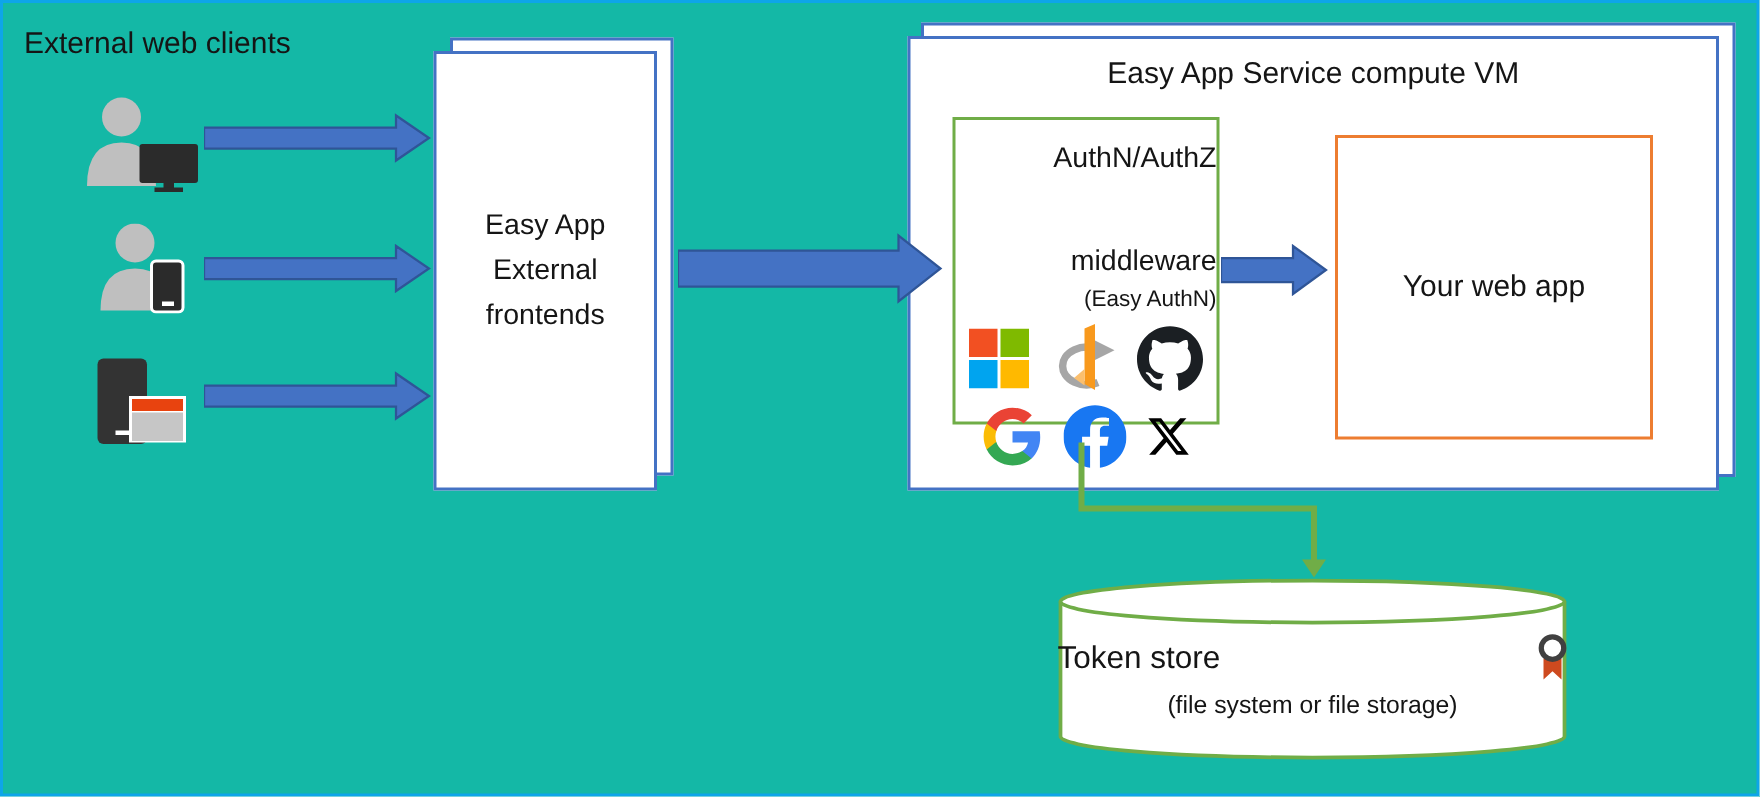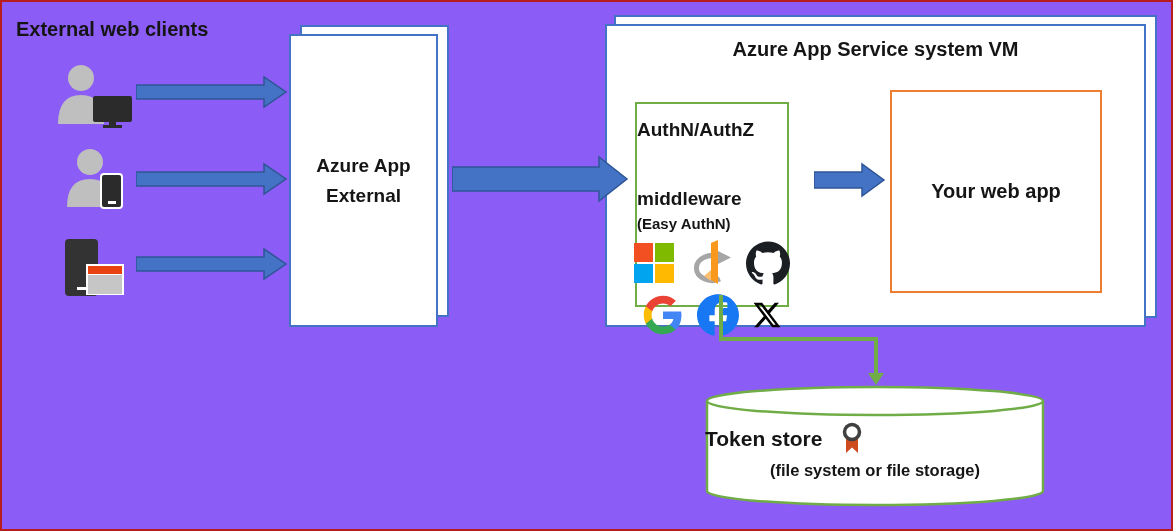--- a/index.html
+++ b/index.html
@@ -1,40 +1,40 @@
 <!DOCTYPE html>
 <html><head>
 <meta charset="utf-8">
 <style>
   html,body{margin:0;padding:0;background:#fff;font-family:"Liberation Sans", sans-serif;}
-  .canvas{position:relative;width:1173px;height:531px;box-sizing:border-box;border:2px solid #b91c1c;background:#8b5cf6;overflow:hidden;font-weight:bold;}
+  .canvas{position:relative;width:1173px;height:531px;box-sizing:border-box;border:2px solid #0ea5e9;background:#14b8a6;overflow:hidden;}
   .abs{position:absolute;}
   .lbl{color:#151515;}
   .ext-label{left:14px;top:16px;font-size:20px;}
   
   .bluebox{box-sizing:border-box;border:2px solid #4472C4;background:#fff;}
   .greenbox{box-sizing:border-box;border:2px solid #70AD47;background:#fff;}
   .orangebox{box-sizing:border-box;border:2px solid #ED7D31;background:#fff;}
   .frontends-back{left:298px;top:23px;width:149px;height:292px;}
   .frontends-main{left:287px;top:32px;width:149px;height:293px;display:flex;align-items:center;justify-content:center;text-align:center;}
   .frontends-main .line{display:block;font-size:19px;line-height:30px;color:#151515;}
   .vm-back{left:612px;top:13px;width:543px;height:303px;}
   .vm-main{left:603px;top:22px;width:541px;height:303px;}
   .vm-title{position:absolute;left:0;top:12px;width:100%;text-align:center;font-size:20px;color:#151515;}
-  .mw-box{left:633px;top:100px;width:154px;height:205px;text-align:left;}
+  .mw-box{left:633px;top:76px;width:178px;height:205px;text-align:right;}
   .mw-line{font-size:19px;line-height:28px;color:#151515;margin-top:41px;}
   .mw-line.first{margin-top:12px;}
   .mw-sub{font-size:15px;line-height:22px;color:#151515;}
   .icon-row{display:flex;justify-content:center;align-items:center;gap:13px;height:48px;margin-top:4px;}
   .icon-cell{display:flex;align-items:center;justify-content:center;}
   .webapp-box{left:888px;top:88px;width:212px;height:203px;display:flex;align-items:center;justify-content:center;}
   .webapp-box span{font-size:20px;color:#151515;}
   
   .token-text{left:703px;top:420px;width:340px;text-align:center;}
-  .token-title-row{display:flex;align-items:center;justify-content:flex-start;gap:20px;}
+  .token-title-row{display:flex;align-items:center;justify-content:space-between;gap:20px;}
   .token-title{font-size:21px;color:#151515;}
   .token-sub{font-size:16.5px;color:#151515;margin-top:5px;}
 </style>
 </head>
 <body>
 
 <div class="canvas">
 
   <div class="abs lbl ext-label">External web clients</div>
 
@@ -57,28 +57,29 @@
     <rect x="3" y="4" width="33" height="57" rx="4" fill="#333333"></rect>
     <rect x="15" y="52" width="9" height="3" fill="#ffffff"></rect>
     <rect x="24" y="29" width="38" height="31" fill="#ffffff"></rect>
     <rect x="26" y="31" width="34" height="8" fill="#E8430F"></rect>
     <rect x="26" y="40" width="34" height="19" fill="#C6C6C6"></rect>
   </svg>
 
   <div class="abs bluebox frontends-back"></div>
   <div class="abs bluebox frontends-main">
     <div>
-      <span class="line">Azure App</span>
+      <span class="line">Easy App</span>
       <span class="line">External</span>
+      <span class="line">frontends</span>
     </div>
   </div>
 
   <div class="abs bluebox vm-back"></div>
   <div class="abs bluebox vm-main">
-    <div class="vm-title">Azure App Service system VM</div>
+    <div class="vm-title">Easy App Service compute VM</div>
   </div>
 
   <div class="abs greenbox mw-box">
     <div class="mw-line first">AuthN/AuthZ</div>
     <div class="mw-line">middleware</div>
     <div class="mw-sub">(Easy AuthN)</div>
 
     <div class="icon-row">
       <span class="icon-cell">
         <svg width="40" height="40" viewBox="0 0 40 40">

